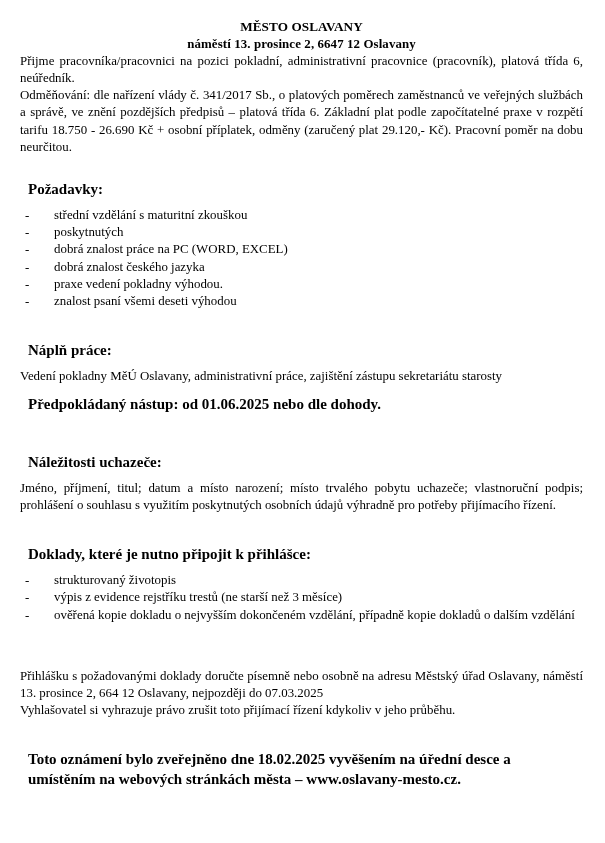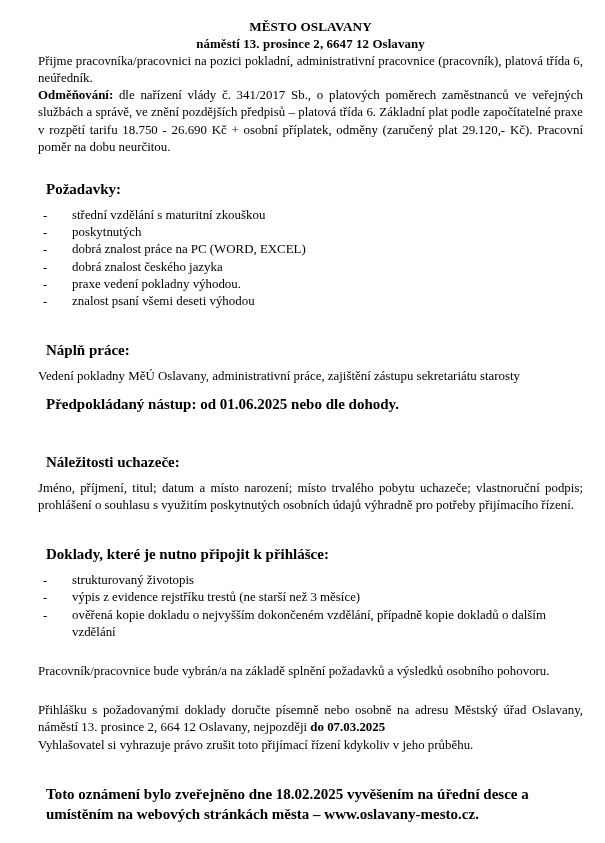--- a/index.html
+++ b/index.html
@@ -13,21 +13,21 @@
     height: 843px;
     overflow: hidden;
     font-family: "Liberation Serif", "DejaVu Serif", serif;
     color: #000000;
     -webkit-font-smoothing: antialiased;
   }
   .page {
     width: 605px;
     height: 843px;
     box-sizing: border-box;
-    padding: 14px 22px 10px 38px;
+    padding: 14px 22px 10px 20px;
     position: relative;
   }
 
   .doc-header {
     text-align: center;
     font-weight: bold;
     font-size: 13.2px;
     line-height: 1.33;
     letter-spacing: 0.1px;
     margin: 4px 0 0 0;
@@ -46,21 +46,21 @@
   }
   .para.intro { }
   .para.tight { margin-top: 0; }
 
   .heading {
     font-size: 15px;
     line-height: 1.335;
     font-weight: bold;
     margin: 8px;
   }
-  b, strong { font-weight: bold; }
+  b, strong { font-weight: normal; }
   .gap-lg { height: 15px; }
   .gap-xl { height: 22px; }
   .gap-xxl { height: 30px; }
 
   ul.dash-list {
     list-style: none;
     margin: 0;
     padding: 0;
   }
   ul.dash-list li {
@@ -126,21 +126,20 @@
 
   <p class="heading">Doklady, které je nutno připojit k přihlášce:</p>
   <ul class="dash-list">
     <li><span class="dash">-</span><span>strukturovaný životopis</span></li>
     <li><span class="dash">-</span><span>výpis z evidence rejstříku trestů (ne starší než 3 měsíce)</span></li>
     <li class="wrap"><span class="dash">-</span><span>ověřená kopie dokladu o nejvyšším dokončeném vzdělání, případně kopie dokladů o dalším vzdělání</span></li>
   </ul>
 
   <div class="gap-xl"></div>
 
-  <p class="para">Pracovník/pracovnice bude vybrán/a na základě splnění požadavků a výsledků osobního pohovoru.</p>
 
   <div class="gap-xl"></div>
 
   <p class="para tight"><span>Přihlášku s požadovanými doklady doručte písemně nebo osobně na adresu Městský úřad Oslavany, náměstí 13. prosince 2, 664 12 Oslavany, nejpozději </span><b class="nowrap">do 07.03.2025</b></p>
   <p class="para tight">Vyhlašovatel si vyhrazuje právo zrušit toto přijímací řízení kdykoliv v jeho průběhu.</p>
 
   <div class="gap-xl"></div>
 
   <p class="heading">Toto oznámení bylo zveřejněno dne 18.02.2025 vyvěšením na úřední desce a umístěním na webových stránkách města – www.oslavany-mesto.cz.</p>
 

